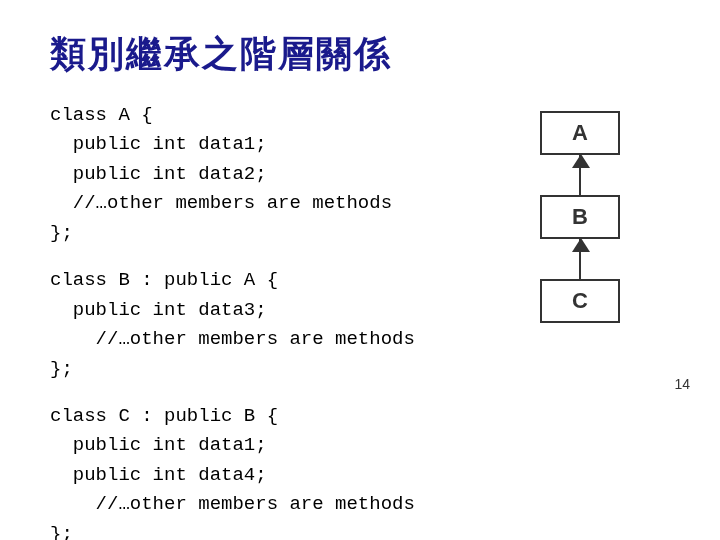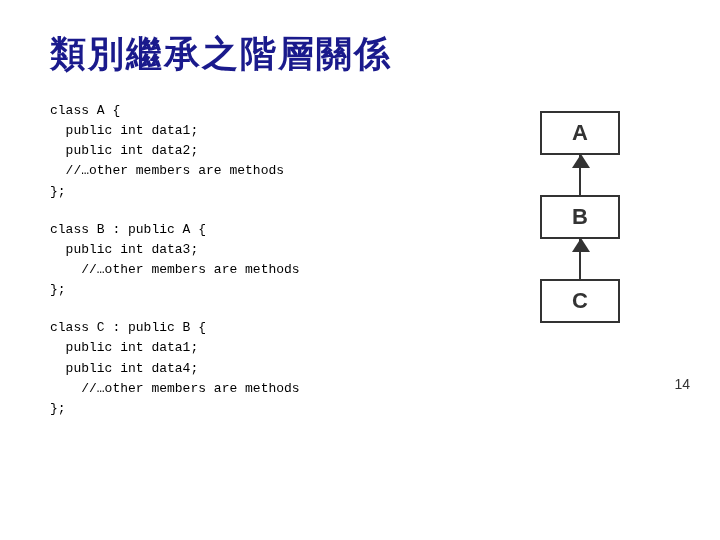--- a/index.html
+++ b/index.html
@@ -96,21 +96,21 @@
     .page-number {
       position: absolute;
       bottom: 20px;
       right: 30px;
       font-size: 14px;
       color: #333;
     }
 
     pre {
       font-family: 'Courier New', Courier, monospace;
-      font-size: 13px;
+      font-size: 19px;
       color: #000;
       line-height: 1.55;
       white-space: pre;
     }
   </style>
 </head>
 <body>
 
 <div class="page">
   <div class="title">類別繼承之階層關係</div>

